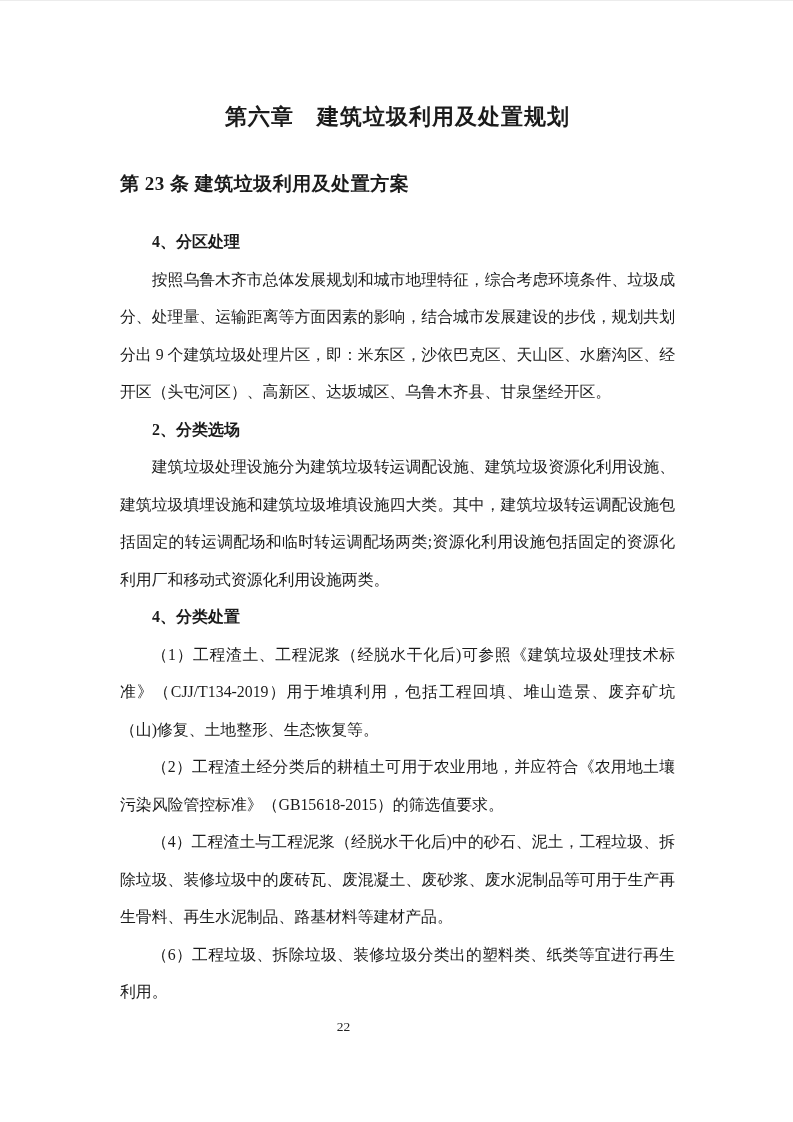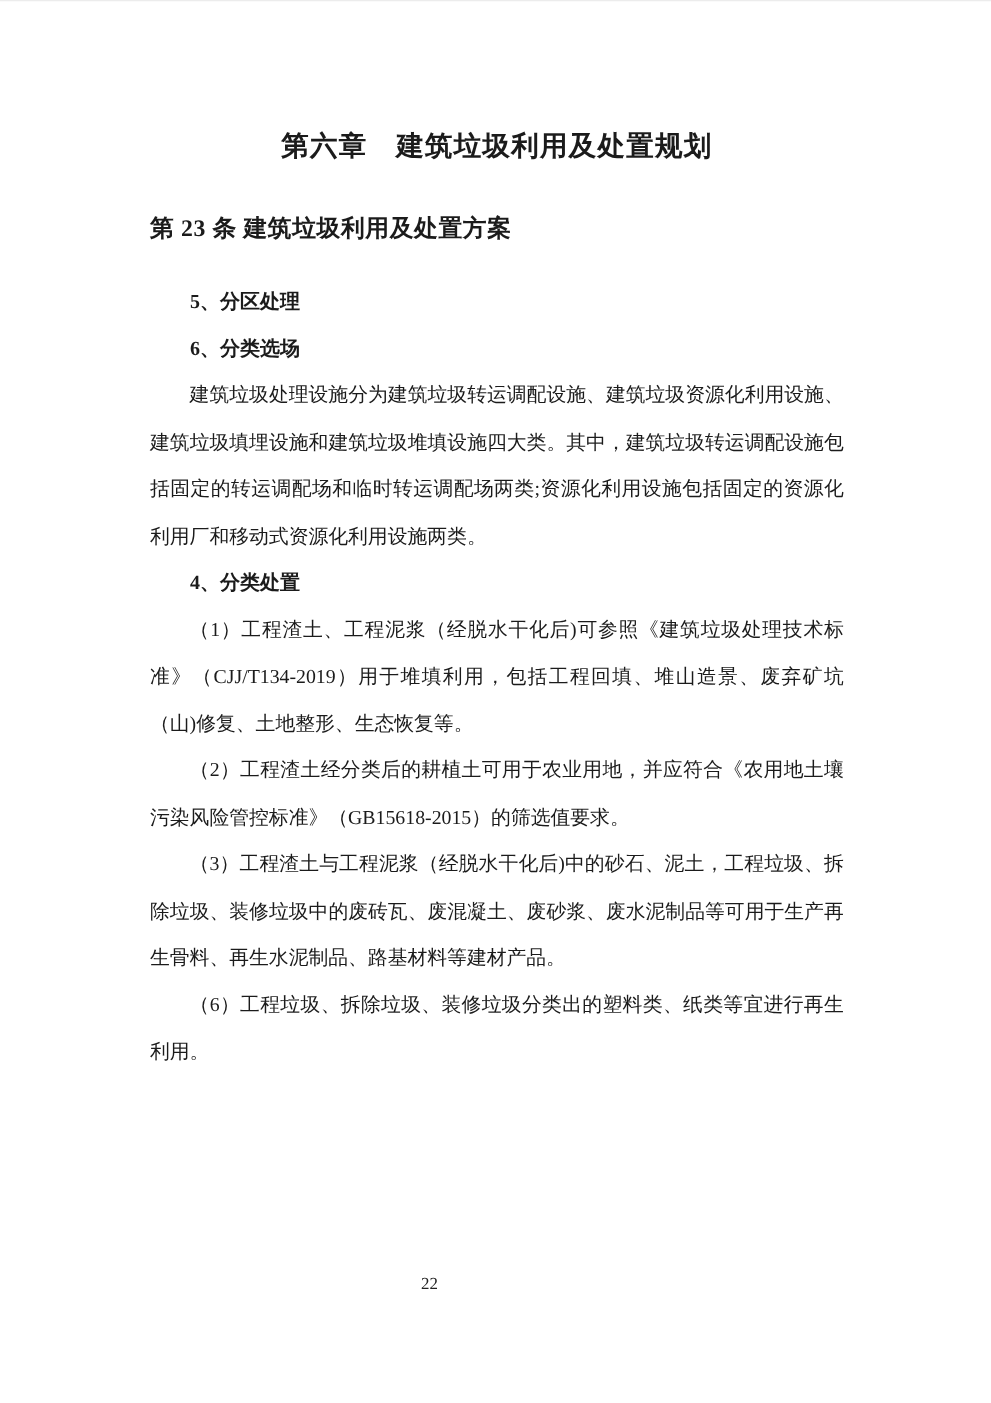--- a/index.html
+++ b/index.html
@@ -76,28 +76,29 @@
 <body>
 
 <div class="page">
 
   <h1 class="chapter-title">第六章　建筑垃圾利用及处置规划</h1>
 
   <h2 class="section-heading">第 23 条 建筑垃圾利用及处置方案</h2>
 
   <div class="content">
 
-    <p class="sub-heading">5、分区处理</p>
+    <p class="sub-heading">4、分区处理</p>
+    <p class="body-para">按照乌鲁木齐市总体发展规划和城市地理特征，综合考虑环境条件、垃圾成分、处理量、运输距离等方面因素的影响，结合城市发展建设的步伐，规划共划分出 9 个建筑垃圾处理片区，即：米东区，沙依巴克区、天山区、水磨沟区、经开区（头屯河区）、高新区、达坂城区、乌鲁木齐县、甘泉堡经开区。</p>
 
-    <p class="sub-heading">6、分类选场</p>
+    <p class="sub-heading">2、分类选场</p>
     <p class="body-para">建筑垃圾处理设施分为建筑垃圾转运调配设施、建筑垃圾资源化利用设施、建筑垃圾填埋设施和建筑垃圾堆填设施四大类。其中，建筑垃圾转运调配设施包括固定的转运调配场和临时转运调配场两类;资源化利用设施包括固定的资源化利用厂和移动式资源化利用设施两类。</p>
 
     <p class="sub-heading">4、分类处置</p>
     <p class="body-para">（1）工程渣土、工程泥浆（经脱水干化后)可参照《建筑垃圾处理技术标准》（CJJ/T134-2019）用于堆填利用，包括工程回填、堆山造景、废弃矿坑（山)修复、土地整形、生态恢复等。</p>
     <p class="body-para">（2）工程渣土经分类后的耕植土可用于农业用地，并应符合《农用地土壤污染风险管控标准》（GB15618-2015）的筛选值要求。</p>
-    <p class="body-para">（3）工程渣土与工程泥浆（经脱水干化后)中的砂石、泥土，工程垃圾、拆除垃圾、装修垃圾中的废砖瓦、废混凝土、废砂浆、废水泥制品等可用于生产再生骨料、再生水泥制品、路基材料等建材产品。</p>
+    <p class="body-para">（4）工程渣土与工程泥浆（经脱水干化后)中的砂石、泥土，工程垃圾、拆除垃圾、装修垃圾中的废砖瓦、废混凝土、废砂浆、废水泥制品等可用于生产再生骨料、再生水泥制品、路基材料等建材产品。</p>
     <p class="body-para">（6）工程垃圾、拆除垃圾、装修垃圾分类出的塑料类、纸类等宜进行再生利用。</p>
 
   </div>
 
   <div class="page-footer">22</div>
 
 </div>
 
 </body></html>

